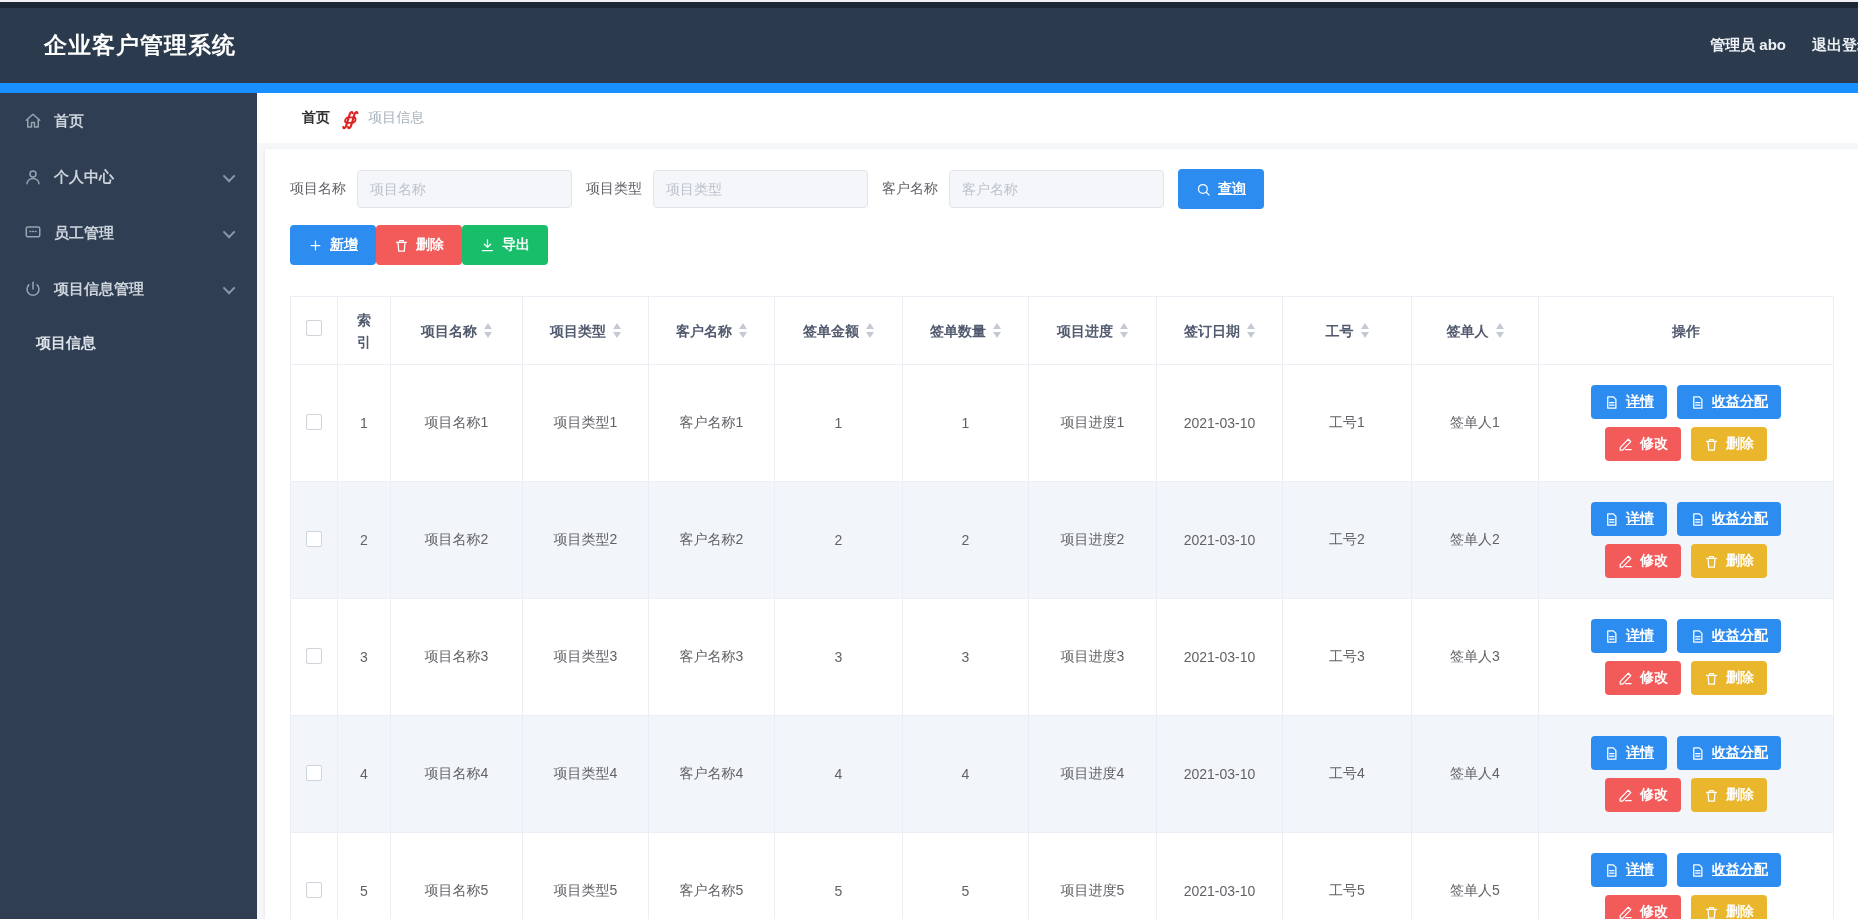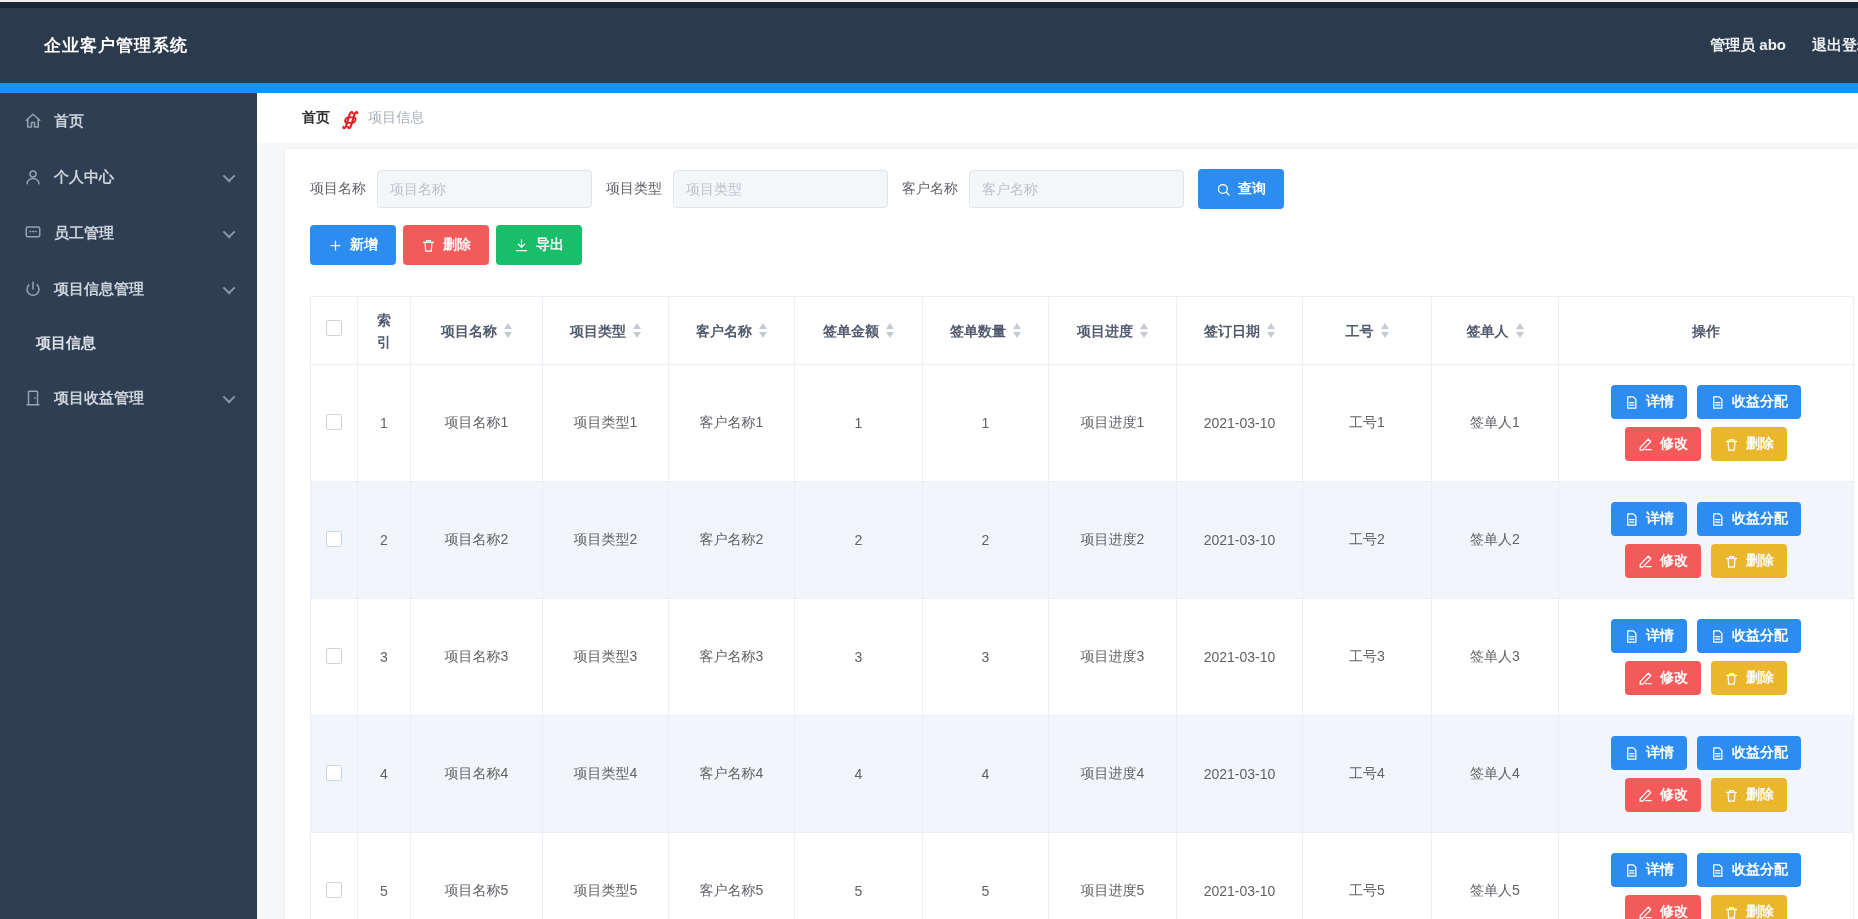--- a/index.html
+++ b/index.html
@@ -5,21 +5,21 @@
   :root{
     --primary:#2d8cf0; --danger:#f35a5a; --success:#19be6b; --warning:#eab62c;
     --topbar:#2b3a4c; --sidebar:#2f3e52; --accent-strip:#1890ff;
   }
   *{box-sizing:border-box;margin:0;padding:0;font-family:"Liberation Sans","DejaVu Sans",sans-serif;}
   html,body{width:1858px;height:919px;overflow:hidden;background:#f5f7f9;}
   
   .hairline{height:2px;background:#eef0f2;}
   .darkstrip{height:6px;background:#1b2634;}
   .topbar{height:75px;background:var(--topbar);display:flex;align-items:center;padding:0 0 0 44px;position:relative;}
-  .app-title{color:#fff;font-size:17px;font-weight:700;letter-spacing:1px;}
+  .app-title{color:#fff;font-size:23px;font-weight:700;letter-spacing:1px;}
   .hdr-right{margin-left:auto;margin-right:-14px;display:flex;align-items:center;gap:26px;}
   .hdr-item{color:#eef2f6;font-size:15px;font-weight:600;white-space:nowrap;cursor:pointer;}
   .bluestrip{height:10px;background:var(--accent-strip);}
   
   .shell{display:flex;height:826px;}
   .sidebar{width:257px;background:var(--sidebar);flex:none;overflow:hidden;}
   .side-item{height:56px;display:flex;align-items:center;padding:0 22px 0 24px;cursor:pointer;color:#ccd3db;}
   .side-item .icon{width:18px;height:18px;color:#97a3b1;flex:none;display:inline-flex;}
   .side-item .icon svg{width:18px;height:18px;}
   .side-label{font-size:15px;font-weight:600;margin-left:12px;white-space:nowrap;}
@@ -28,35 +28,35 @@
   .chev{margin-left:auto;width:9px;height:9px;border-left:2px solid #8b97a5;border-bottom:2px solid #8b97a5;flex:none;}
   .chev.down{transform:rotate(-45deg) translateY(-2px);}
   .chev.up{transform:rotate(135deg) translateY(-2px);}
   
   .content{flex:1;display:flex;flex-direction:column;overflow:hidden;background:#f5f7f9;}
   .bcrumb{height:50px;background:#fff;display:flex;align-items:center;padding-left:45px;flex:none;}
   .bc-home{font-size:14px;font-weight:700;color:#303133;cursor:pointer;}
   .bc-sep{margin:0 12px;color:#e02020;font-family:"DejaVu Serif","Liberation Serif",serif;font-style:italic;font-weight:700;font-size:18px;}
   .bc-cur{font-size:14px;color:#a7b0ba;}
   .gap{height:6px;flex:none;}
-  .card{flex:1;background:#fff;margin-left:28px;box-shadow:0 1px 4px rgba(0,21,41,.08);padding:20px 0 0 25px;overflow:hidden;}
+  .card{flex:1;background:#fff;margin-left:8px;box-shadow:0 1px 4px rgba(0,21,41,.08);padding:20px 0 0 25px;overflow:hidden;}
   
   .filter-bar{display:flex;align-items:center;height:40px;}
   .fgroup{display:flex;align-items:center;margin-right:14px;}
   .fgroup label{font-size:14px;color:#606266;margin-right:11px;white-space:nowrap;}
   .fgroup input{width:215px;height:38px;background:#f4f6f9;border:1px solid #e1e5ea;border-radius:4px;padding:0 12px;font-size:14px;color:#606266;outline:none;}
   .fgroup input::placeholder{color:#bcc3cc;}
   
   .btn{display:inline-flex;align-items:center;justify-content:center;gap:7px;color:#fff;border:none;border-radius:4px;font-size:14px;font-weight:600;cursor:pointer;white-space:nowrap;}
   .btn .icon,.btn .icon svg{width:15px;height:15px;display:inline-flex;}
   .btn-md{height:40px;padding:0 18px;}
   .btn-sm{height:34px;padding:0 13px;}
-  .primary{background:var(--primary);} .danger{background:var(--danger);}
+  .primary{background:var(--primary);text-decoration:underline;} .danger{background:var(--danger);}
   .success{background:var(--success);} .warning{background:var(--warning);}
-  .toolbar{display:flex;gap:7px;margin-top:16px;}
+  .toolbar{display:flex;margin-top:16px;}
   
   table{border-collapse:collapse;table-layout:fixed;width:1543px;margin-top:31px;}
   th,td{border:1px solid #ebeef5;text-align:center;font-size:14px;}
   th{height:68px;color:#515a6e;font-weight:700;line-height:22px;padding:0 13px;background:#fff;}
   td{height:117px;color:#606266;padding:0 4px;}
   tbody tr:nth-child(even) td{background:#f2f5f9;}
   .th-inner{display:inline-flex;align-items:center;justify-content:center;}
   .caret{display:inline-flex;flex-direction:column;margin-left:7px;cursor:pointer;}
   .caret i{display:block;width:0;height:0;border-left:4.5px solid transparent;border-right:4.5px solid transparent;}
   .caret .c-up{border-bottom:6px solid #c5cad2;margin-bottom:2.5px;}
@@ -116,31 +116,20 @@
           <svg viewBox="0 0 24 24" fill="none" stroke="currentColor" stroke-width="2" stroke-linecap="round" stroke-linejoin="round">
             <path d="M12 3v9"></path>
             <path d="M17.5 6.5a8 8 0 1 1-11 0"></path>
           </svg>
         </span>
         <span class="side-label">项目信息管理</span>
         <span class="chev down"></span>
       </div>
       <div class="side-item sub">
         <span class="side-label">项目信息</span>
-      </div>
-      <div class="side-item">
-        <span class="icon">
-          <svg viewBox="0 0 24 24" fill="none" stroke="currentColor" stroke-width="2" stroke-linecap="round" stroke-linejoin="round">
-            <path d="M4 21h16"></path>
-            <path d="M6 21V4a1 1 0 0 1 1-1h10a1 1 0 0 1 1 1v17"></path>
-            <path d="M14 12h.6"></path>
-          </svg>
-        </span>
-        <span class="side-label">项目收益管理</span>
-        <span class="chev down"></span>
       </div>
     </nav>
 
   <div class="content">
     <div class="bcrumb">
       <span class="bc-home">首页</span>
       <span class="bc-sep">∯</span>
       <span class="bc-cur">项目信息</span>
     </div>
     <div class="gap"></div>

